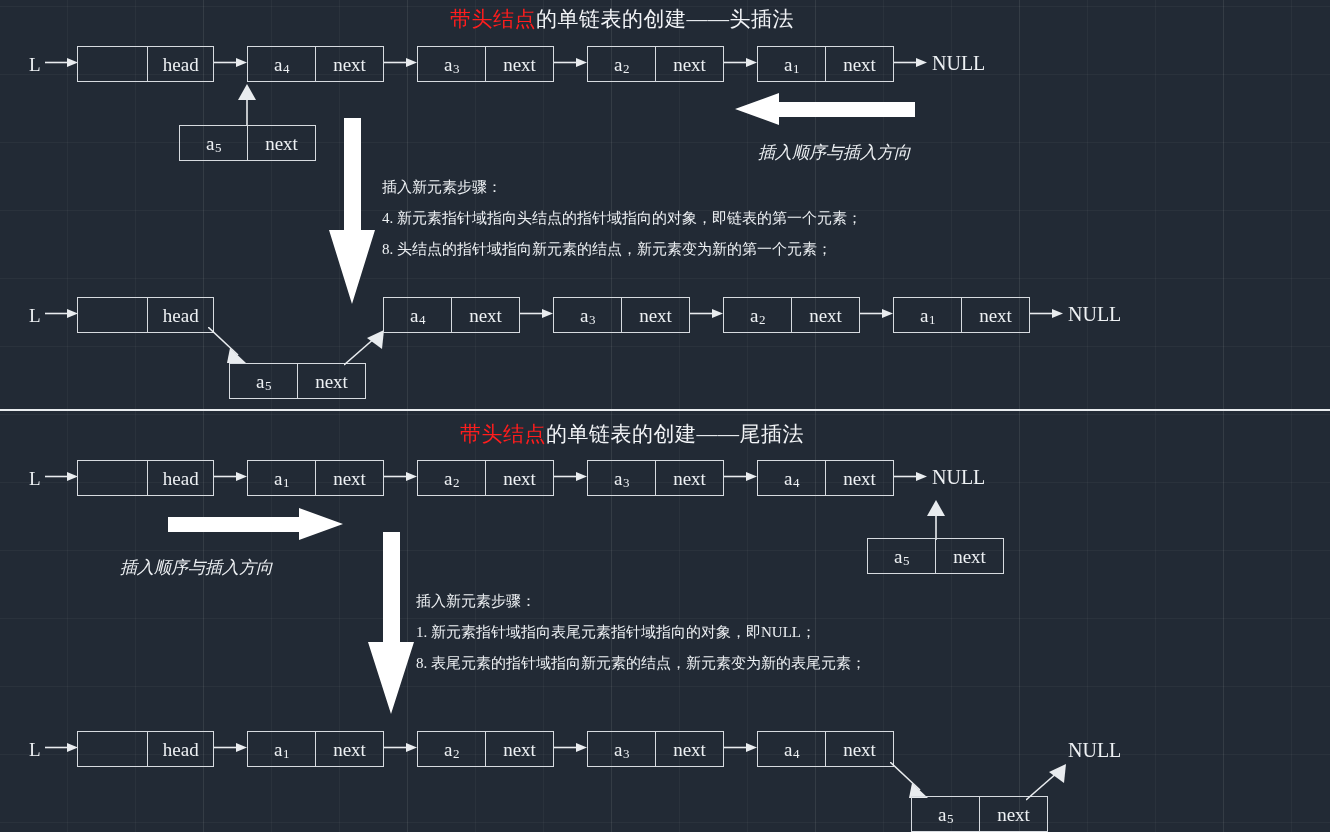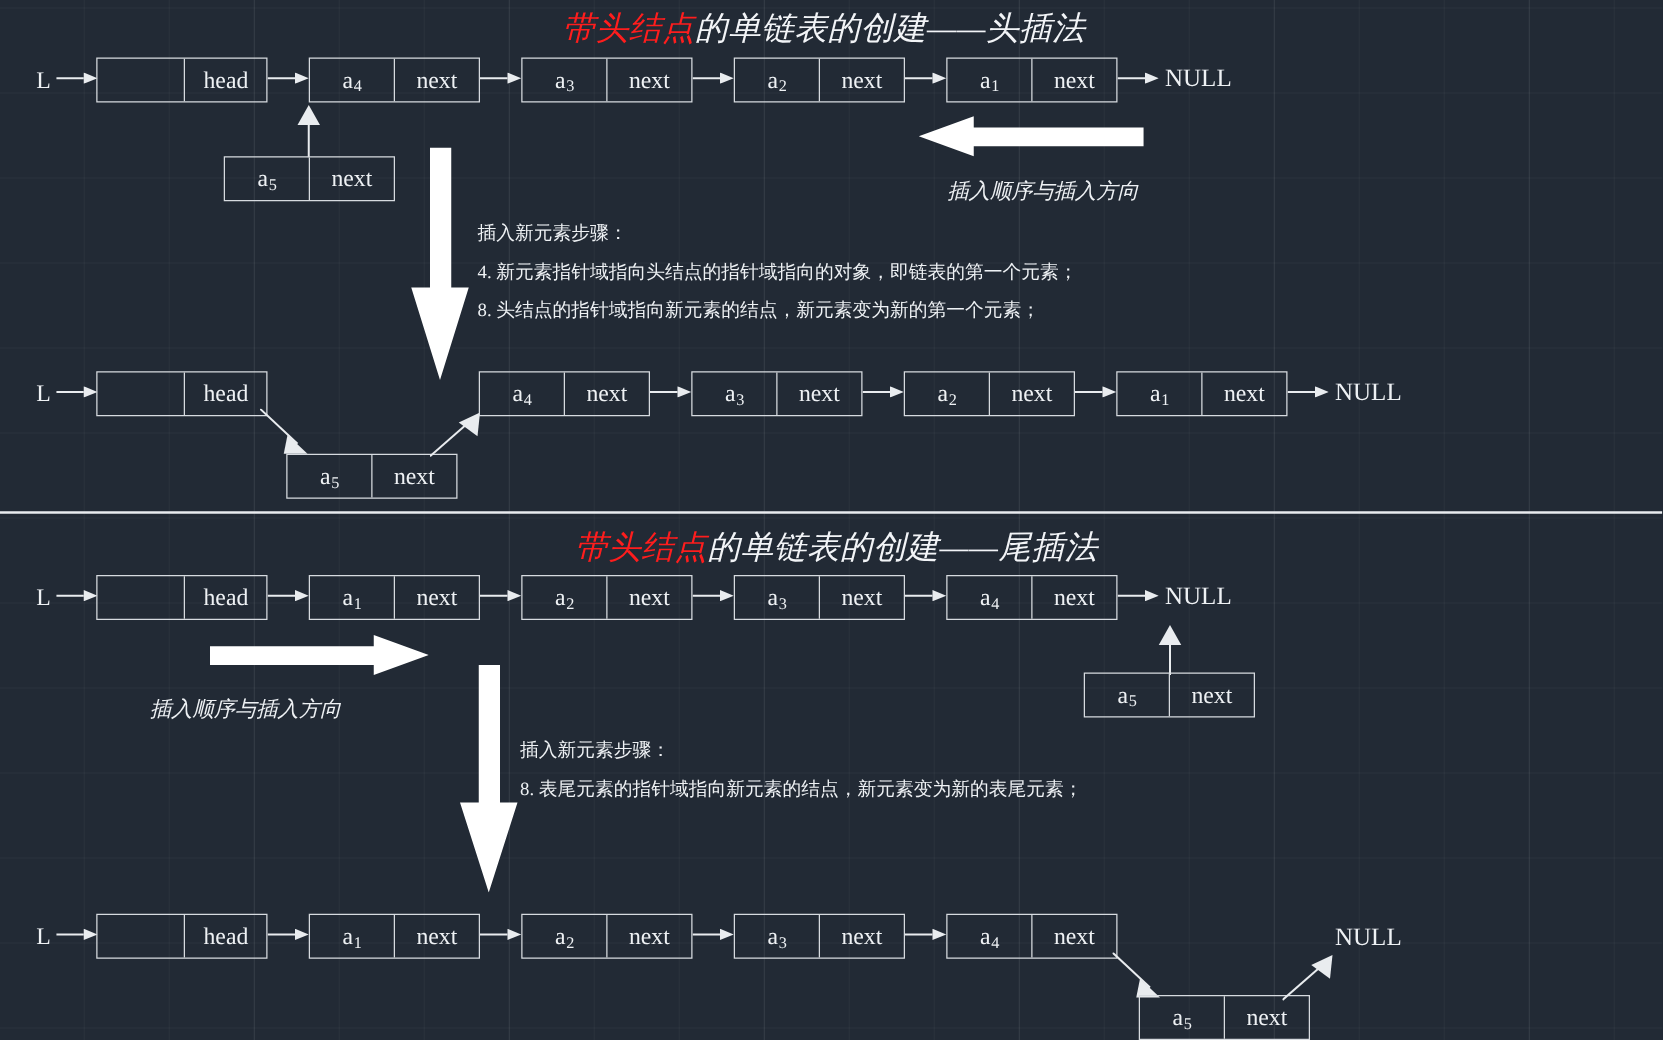--- a/index.html
+++ b/index.html
@@ -26,24 +26,23 @@
     top: 0;
     bottom: 0;
     width: 1px;
     background: rgba(255,255,255,0.05);
   }
 
   
   .title {
     position: absolute;
     white-space: nowrap;
-    font-size: 26px;
+    font-size: 21px;
     letter-spacing: 0.5px;
     color: #f2f4f7;
-    font-style: italic;
   }
   .title .hl { color: #ff1d1d; }
 
   
   .separator {
     position: absolute;
     left: 0;
     width: 1330px;
     height: 2px;
     background: #e9ecef;
@@ -401,20 +400,21 @@
   <div class="caption" style="left:120px; top:556px;">插入顺序与插入方向</div>
 
   <div class="bigarrow" style="left:367px; top:532px;">
     <svg width="48" height="182" viewBox="0 0 48 182">
       <path d="M16 0 L33 0 L33 110 L47 110 L24 182 L1 110 L16 110 Z" fill="#ffffff"></path>
     </svg>
   </div>
 
   <div class="cjk" style="left:416px; top:586px;">
     <span class="cjk-line">插入新元素步骤：</span>
+    <span class="cjk-line">1. 新元素指针域指向表尾元素指针域指向的对象，即NULL；</span>
     <span class="cjk-line">8. 表尾元素的指针域指向新元素的结点，新元素变为新的表尾元素；</span>
   </div>
 
   <div class="lbl" style="left:29px; top:740px;">L</div>
   <div class="conn" style="left:45px; top:743px; width:33px;">
     <svg width="33" height="9" viewBox="0 0 33 9">
         <path d="M0 4.5 H22" stroke="#e9ecef" stroke-width="1.6" fill="none"></path>
         <path d="M22 0 L33 4.5 L22 9 Z" fill="#e9ecef"></path>
       </svg>
   </div>

